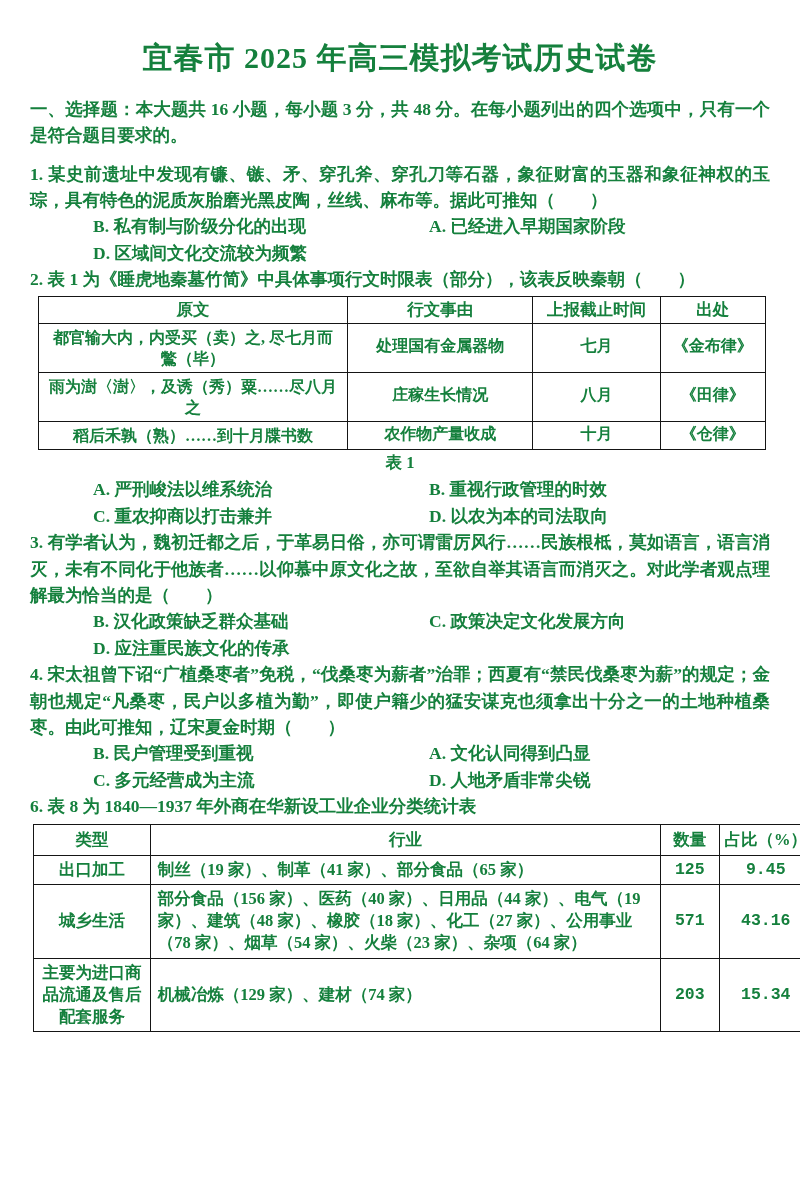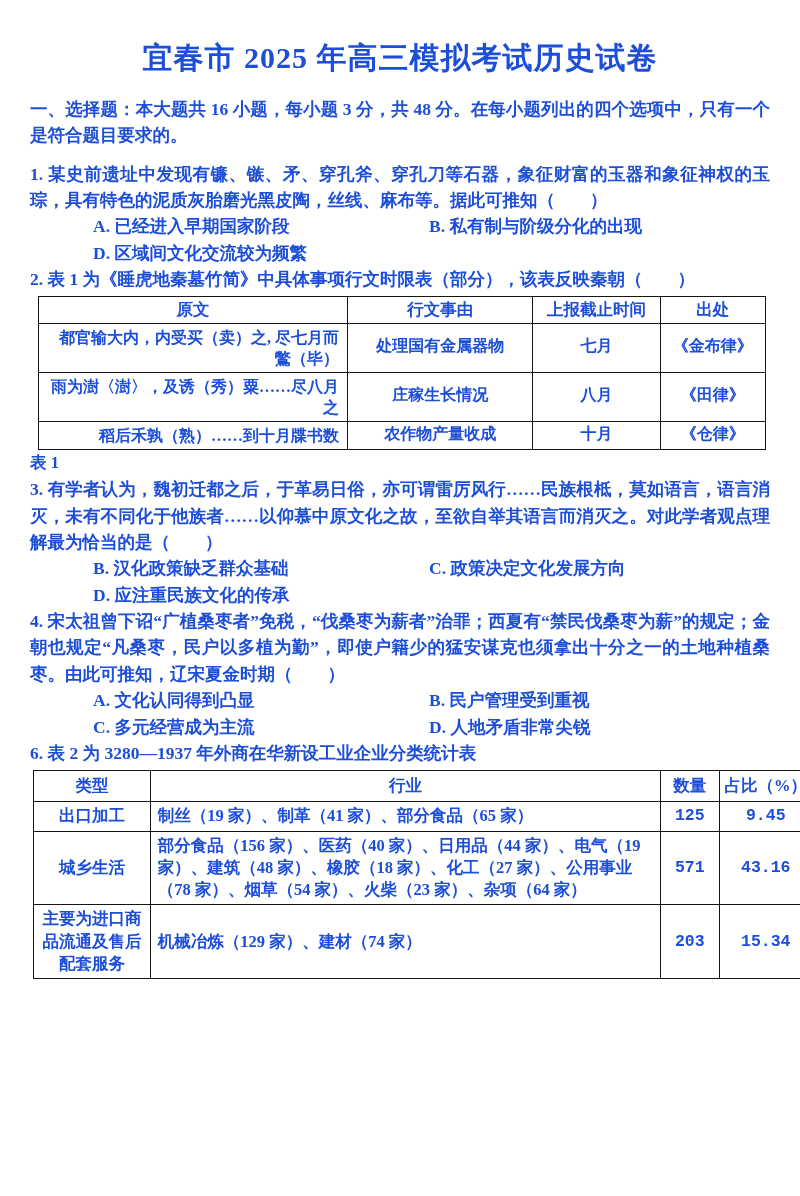--- a/index.html
+++ b/index.html
@@ -5,21 +5,21 @@
   html,body{margin:0;padding:0;background:#e9e9e9;}
   .page{
     position:relative;
     width:800px;height:1196px;
     margin:0 auto;
     background:#ffffff;
     box-sizing:border-box;
     padding:34px 30px 0 30px;
     overflow:hidden;
     font-family:"Liberation Serif","DejaVu Serif",serif;
-    color:#1d4ed8;
+    color:#15803d;
   }
   .title{
     text-align:center;
     font-size:30px;
     font-weight:700;
     margin:4px 0 18px 0;
     letter-spacing:1px;
   }
   .intro{
     font-size:17.5px;
@@ -43,23 +43,23 @@
     font-size:17.5px;
     font-weight:600;
     line-height:1.52;
   }
   table{border-collapse:collapse;table-layout:fixed;}
   th,td{border:1.7px solid #151515;}
   .t1{width:728px;margin:3px 0 0 8px;font-size:16px;font-weight:600;border-radius:24px;}
   .t1 th{font-size:16.5px;padding:2px 3px;font-weight:600;}
   .t1 td{padding:3px 8px;line-height:1.32;}
   .t1 td.c,.t2 td.c{text-align:center;font-family:Liberation Mono, monospace;}
-  .t1 .orig{text-align:right;margin-top:18px;}
+  .t1 .orig{text-align:center;margin-top:18px;}
   .tcap{
-    text-align:left;
+    text-align:center;
     font-size:16.5px;
     font-weight:700;
     margin:2px 0 2px 0;
   }
   .t2{width:780px;margin:4px 0 0 3px;font-size:16.5px;font-weight:600;}
   .t2 th{padding:4px 2px;font-weight:600;}
   .t2 td{padding:3px 7px;line-height:1.35;}
   .t2 td.type{text-align:center;padding:3px 2px;}
 </style>
 </head>
@@ -67,22 +67,22 @@
 
 <div class="page">
 
   <h1 class="title">宜春市 2025 年高三模拟考试历史试卷</h1>
 
   <p class="intro">一、选择题：本大题共 16 小题，每小题 3 分，共 48 分。在每小题列出的四个选项中，只有一个是符合题目要求的。</p>
 
   <div class="q">
     <p class="stem">1. 某史前遗址中发现有镰、镞、矛、穿孔斧、穿孔刀等石器，象征财富的玉器和象征神权的玉琮，具有特色的泥质灰胎磨光黑皮陶，丝线、麻布等。据此可推知（　　）</p>
     <div class="opts">
+      <span>B. 私有制与阶级分化的出现</span>
       <span>A. 已经进入早期国家阶段</span>
-      <span>B. 私有制与阶级分化的出现</span>
       <span>D. 区域间文化交流较为频繁</span>
     </div>
   </div>
 
   <div class="q">
     <p class="stem">2. 表 1 为《睡虎地秦墓竹简》中具体事项行文时限表（部分），该表反映秦朝（　　）</p>
 
     <table class="t1">
       <colgroup>
         <col style="width:42.5%">
@@ -112,44 +112,50 @@
       <tr>
         <td class="orig">稻后禾孰（熟）……到十月牒书数</td>
         <td class="c">农作物产量收成</td>
         <td class="c">十月</td>
         <td class="c">《仓律》</td>
       </tr>
     </tbody>
       </table>
     <div class="tcap">表 1</div>
 
+    <div class="opts">
+      <span>A. 严刑峻法以维系统治</span>
+      <span>B. 重视行政管理的时效</span>
+      <span>C. 重农抑商以打击兼并</span>
+      <span>D. 以农为本的司法取向</span>
+    </div>
   </div>
 
   <div class="q">
     <p class="stem">3. 有学者认为，魏初迁都之后，于革易日俗，亦可谓雷厉风行……民族根柢，莫如语言，语言消灭，未有不同化于他族者……以仰慕中原文化之故，至欲自举其语言而消灭之。对此学者观点理解最为恰当的是（　　）</p>
     <div class="opts">
       <span>B. 汉化政策缺乏群众基础</span>
       <span>C. 政策决定文化发展方向</span>
       <span>D. 应注重民族文化的传承</span>
     </div>
   </div>
 
   <div class="q">
     <p class="stem">4. 宋太祖曾下诏“广植桑枣者”免税，“伐桑枣为薪者”治罪；西夏有“禁民伐桑枣为薪”的规定；金朝也规定“凡桑枣，民户以多植为勤”，即使户籍少的猛安谋克也须拿出十分之一的土地种植桑枣。由此可推知，辽宋夏金时期（　　）</p>
     <div class="opts">
+      <span>B. 民户管理受到重视</span>
       <span>A. 文化认同得到凸显</span>
-      <span>B. 民户管理受到重视</span>
       <span>C. 多元经营成为主流</span>
       <span>D. 人地矛盾非常尖锐</span>
     </div>
   </div>
 
 
   <div class="q">
-    <p class="stem"> 6. 表 2 为 3280—1937 年外商在华新设工业企业分类统计表</p>
+    <p class="stem"> 6. 表 8 为 1840—1937 年外商在华新设工业企业分类统计表</p>
 
     <table class="t2">
       <colgroup>
         <col style="width:15%">
           <col style="width:65.5%">
           <col style="width:7.5%">
           <col style="width:12%">
       </colgroup>
       <tbody>
           <tr>

